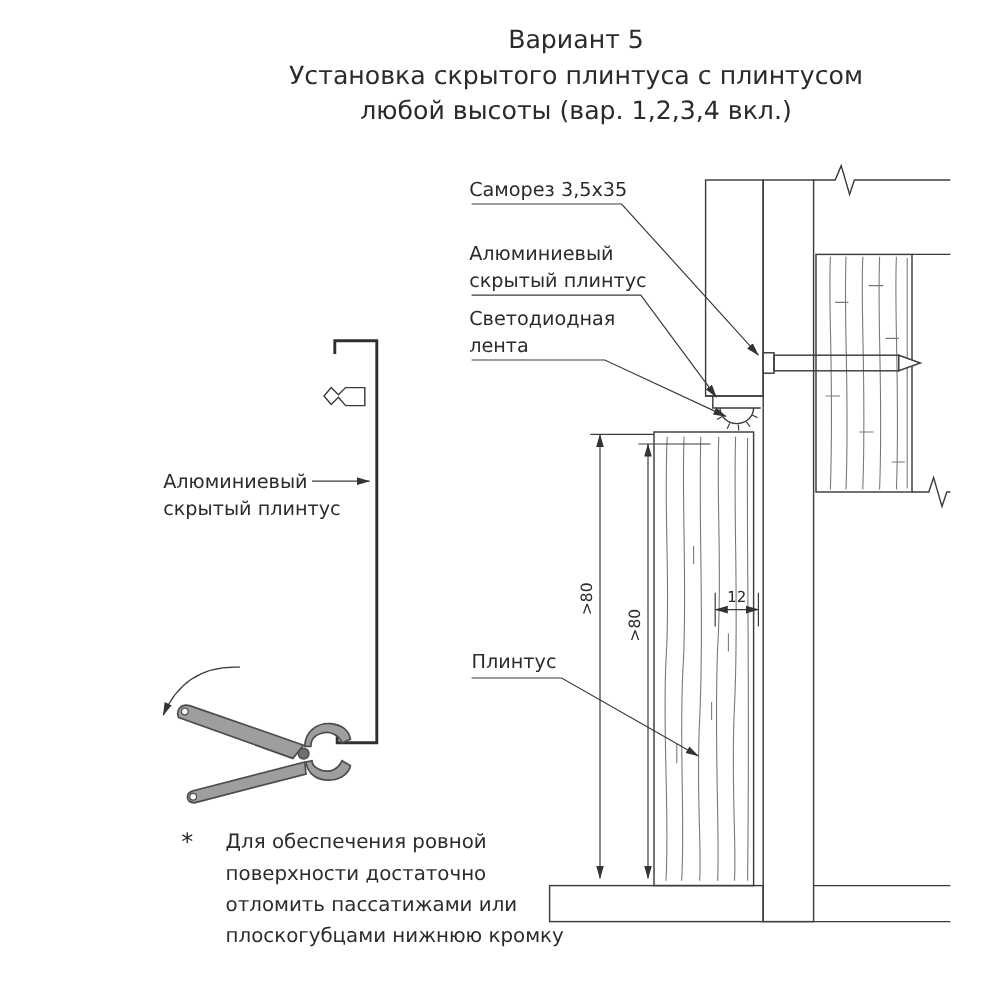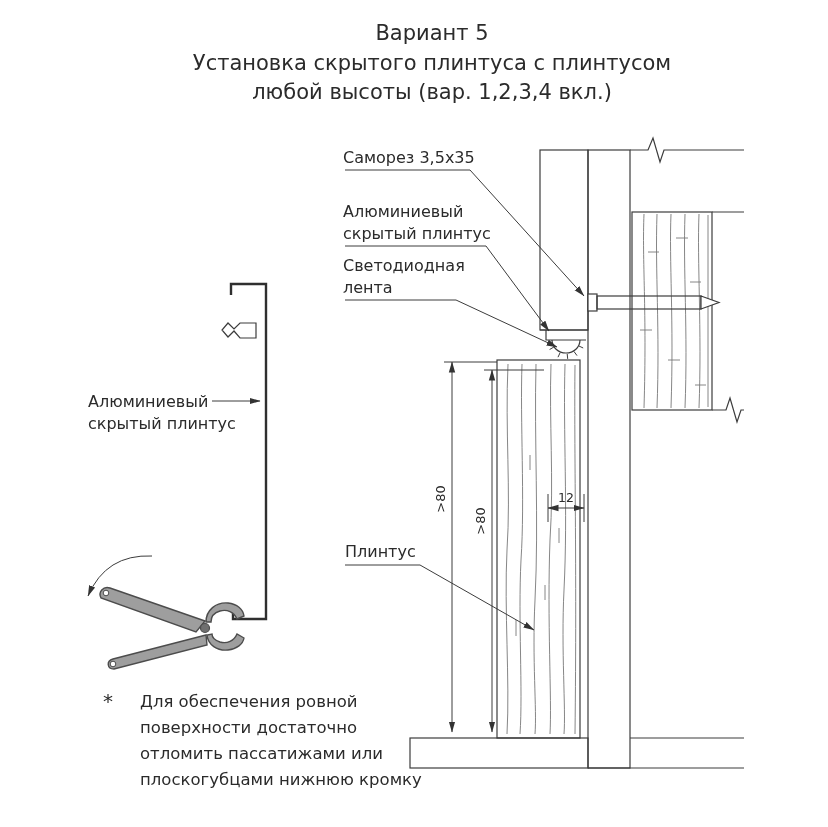--- a/index.html
+++ b/index.html
@@ -1,16 +1,16 @@
 <!DOCTYPE html>
 <html><head>
 <meta charset="utf-8">
 <style>
   html,body{margin:0;padding:0;background:#ffffff;}
-  .page{width:744px;height:827px;position:relative;background:#ffffff;overflow:hidden;}
+  .page{width:744px;height:827px;position:relative;background:#ffffff;overflow:hidden;padding-left:48px;}
   svg{display:block;}
   text{font-family:"DejaVu Sans",sans-serif;fill:#2b2b2b;}
   .title{font-size:21px;text-anchor:middle;}
   .lbl{font-size:16px;}
   .dimtxt{font-size:13px;text-anchor:middle;}
   .dimtxt2{font-size:12.5px;text-anchor:middle;}
   .fn{font-size:16.5px;}
   .fnStar{font-size:20px;}
   .ln{stroke:#3c3c3c;stroke-width:1.2;fill:none;}
   .lnThin{stroke:#3c3c3c;stroke-width:1;fill:none;}

